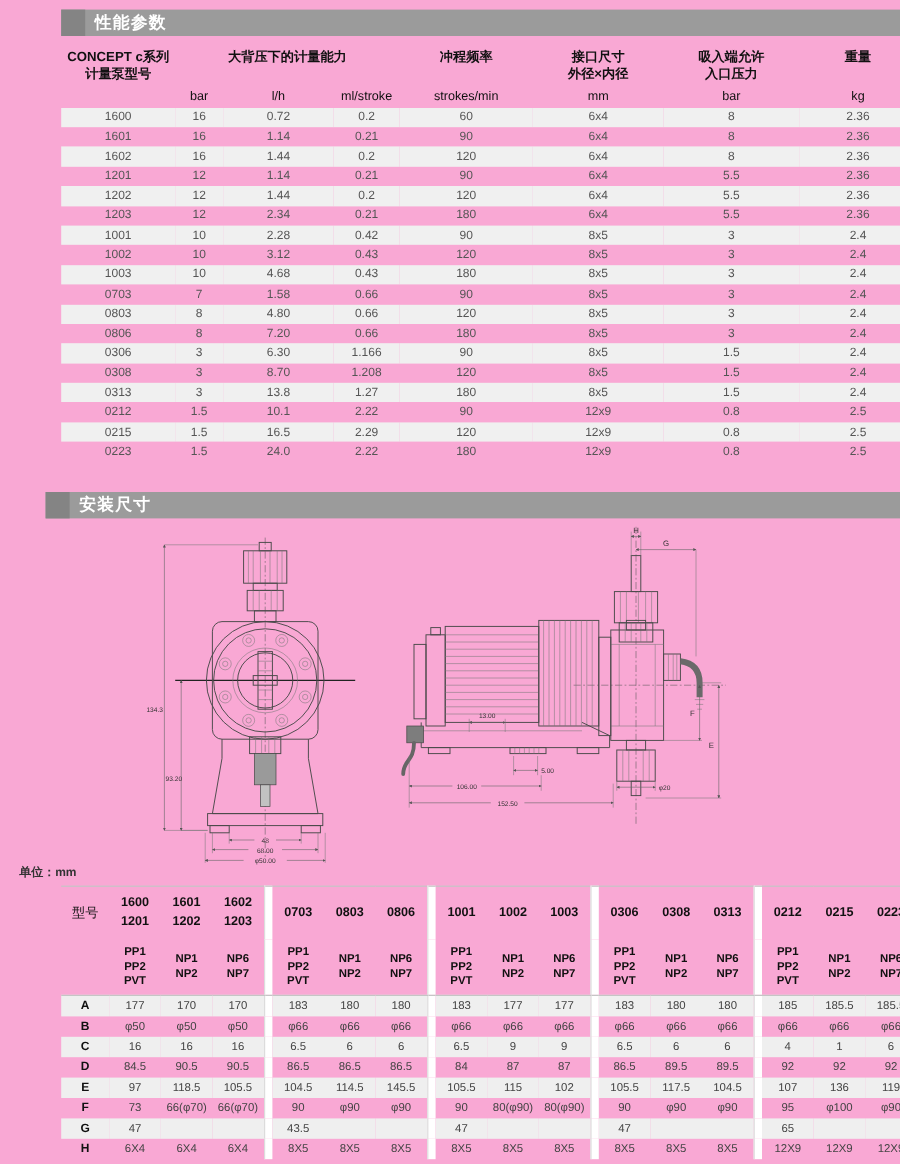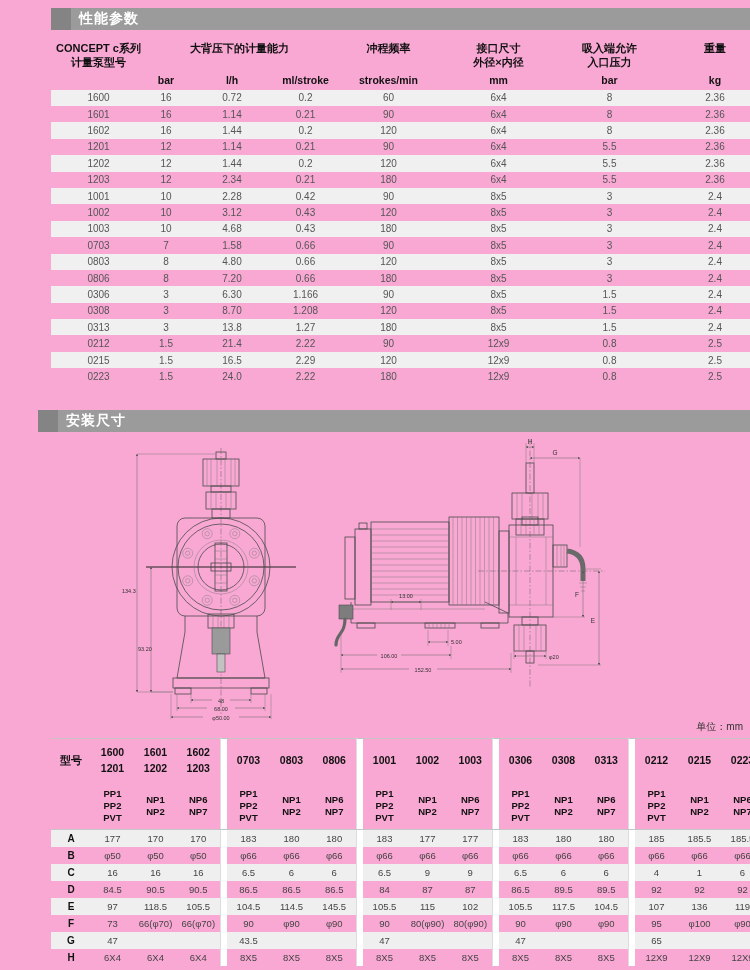--- a/index.html
+++ b/index.html
@@ -7,33 +7,33 @@
         font-family:"Liberation Sans",sans-serif;color:#333;padding-left:16px;}
   
   .section-bar{margin:8px 4px 0 35px;height:22px;background:#9b9b9b;display:flex;align-items:center;}
   .bar-accent{width:20px;height:22px;background:#848484;display:inline-block;}
   .bar-title{color:#fff;font-weight:bold;font-size:14px;letter-spacing:1px;padding-left:8px;}
   .section-bar.second{margin-top:25px;margin-left:22px;}
   
   table.perf{margin:6px 0 0 35px;width:713px;border-collapse:collapse;table-layout:fixed;}
   table.perf th,table.perf td{text-align:center;padding:0;vertical-align:top;}
   table.perf tr.h1 th{font-size:11px;font-weight:bold;color:#111;padding-top:5px;line-height:1.3;}
-  table.perf tr.h2 th{font-size:10.5px;font-weight:bold;color:#111;height:20px;vertical-align:middle;}
+  table.perf tr.h2 th{font-size:10.5px;font-weight:normal;color:#111;height:20px;vertical-align:middle;}
   table.perf th.mh div{line-height:1.3;}
   table.perf tbody td{font-size:10px;color:#555;height:16.4px;vertical-align:middle;}
   table.perf tr.shade td{background:#f0f0f0;}
   
-  .unit-note{margin:0 23px 0 0;text-align:right;font-size:10px;color:#333;height:14px;}
+  .unit-note{margin:0 23px 0 0;font-size:10px;color:#333;height:14px;font-weight:bold;}
   
   table.dims{margin:4px 0 0 35px;width:713px;border-collapse:collapse;table-layout:fixed;
              border-top:1px solid #c5c5c5;}
   table.dims th,table.dims td{text-align:center;padding:0;white-space:pre-line;}
   table.dims .c-lbl{width:40px;} table.dims .c-v{width:43px;} table.dims .c-gap{width:7px;}
   table.dims th.model{font-size:10.5px;font-weight:bold;color:#111;height:44px;vertical-align:middle;line-height:1.45;}
-  table.dims th.model-lbl{font-size:11px;font-weight:bold;color:#111;vertical-align:middle;}
+  table.dims th.model-lbl{font-size:11px;font-weight:normal;color:#111;vertical-align:middle;}
   table.dims tr.materials th{font-size:9.5px;font-weight:bold;color:#111;height:46px;vertical-align:middle;
              line-height:1.25;border-bottom:1px solid #c5c5c5;}
   table.dims td{font-size:9.5px;color:#444;height:17px;vertical-align:middle;}
   table.dims td.lbl{font-size:10px;font-weight:bold;color:#111;}
   table.dims tr.shade td{background:#efefef;}
   table.dims .gap{background:#fff !important;border-left:1px solid #dcdcdc;}
   
   .drawings{height:288px;display:flex;align-items:flex-start;}
   .drawings svg.front{margin:14px 0 0 105px;}
   .drawings svg.side{margin:5px 0 0 22px;}
@@ -240,21 +240,21 @@
           <td>13.8</td>
           <td>1.27</td>
           <td>180</td>
           <td>8x5</td>
           <td>1.5</td>
           <td>2.4</td>
         </tr>
         <tr>
           <td>0212</td>
           <td>1.5</td>
-          <td>21.4</td>
+          <td>10.1</td>
           <td>2.22</td>
           <td>90</td>
           <td>12x9</td>
           <td>0.8</td>
           <td>2.5</td>
         </tr>
         <tr class="shade">
           <td>0215</td>
           <td>1.5</td>
           <td>16.5</td>

